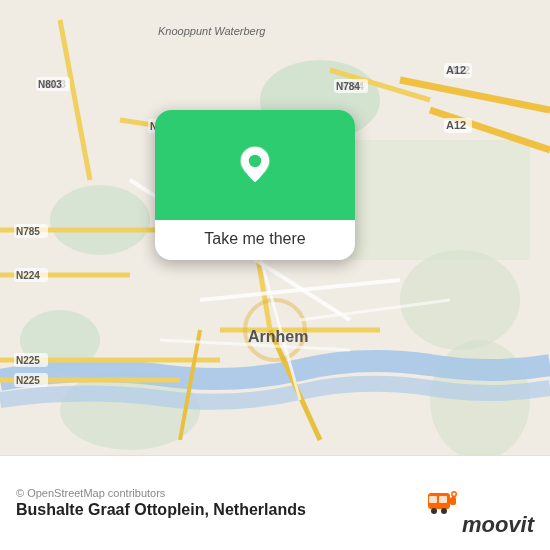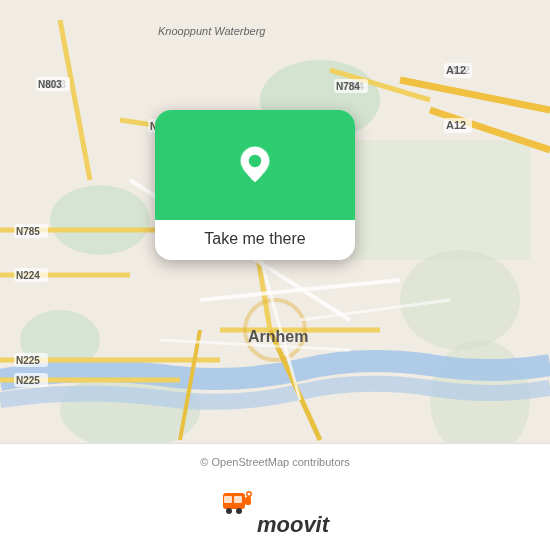--- a/index.html
+++ b/index.html
@@ -75,21 +75,20 @@
       bottom: 0;
       left: 0;
       width: 100%;
       background: white;
       padding: 12px 16px;
       display: flex;
       align-items: center;
       justify-content: space-between;
       z-index: 20;
       border-top: 1px solid #e0e0e0;
-      flex-direction: column;
     }
 
     #bottom-left {
       display: flex;
       flex-direction: column;
       gap: 2px;
     }
 
     #copyright-text {
       font-size: 11px;
@@ -220,20 +219,21 @@
     <div id="popup-label-area">
       <button id="take-me-there-btn">Take me there</button>
     </div>
 
   </div>
 </div>
 
 <div id="bottom-bar">
   <div id="bottom-left">
     <span id="copyright-text">© OpenStreetMap contributors</span>
+    <span id="location-name">Bushalte Graaf Ottoplein, Netherlands</span>
   </div>
   <div id="moovit-logo">
 
     <svg id="moovit-icon" viewBox="0 0 32 32" xmlns="http://www.w3.org/2000/svg">
       <rect x="2" y="6" width="22" height="16" rx="3" fill="#ff6600"></rect>
       <rect x="24" y="10" width="6" height="8" rx="2" fill="#ff6600"></rect>
       <circle cx="8" cy="24" r="3" fill="#333"></circle>
       <circle cx="18" cy="24" r="3" fill="#333"></circle>
       <rect x="3" y="9" width="8" height="7" rx="1" fill="white" opacity="0.8"></rect>
       <rect x="13" y="9" width="8" height="7" rx="1" fill="white" opacity="0.8"></rect>

